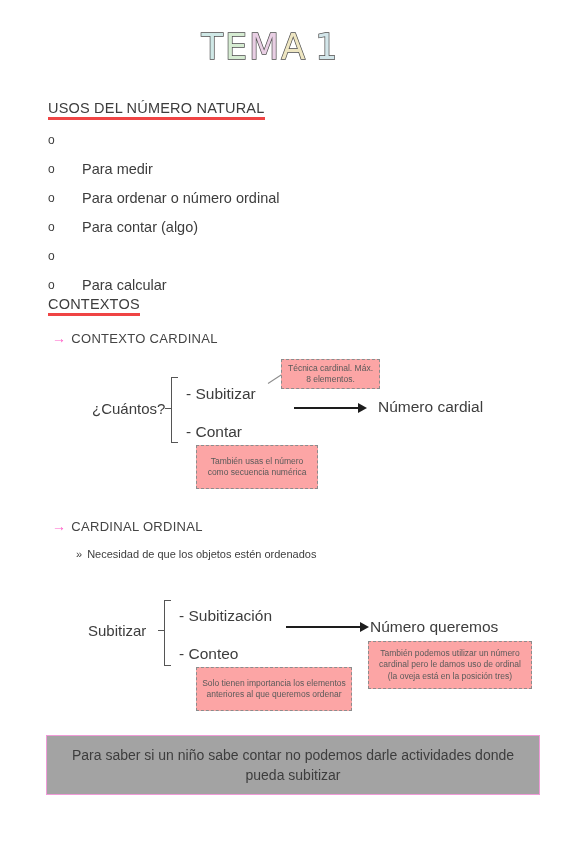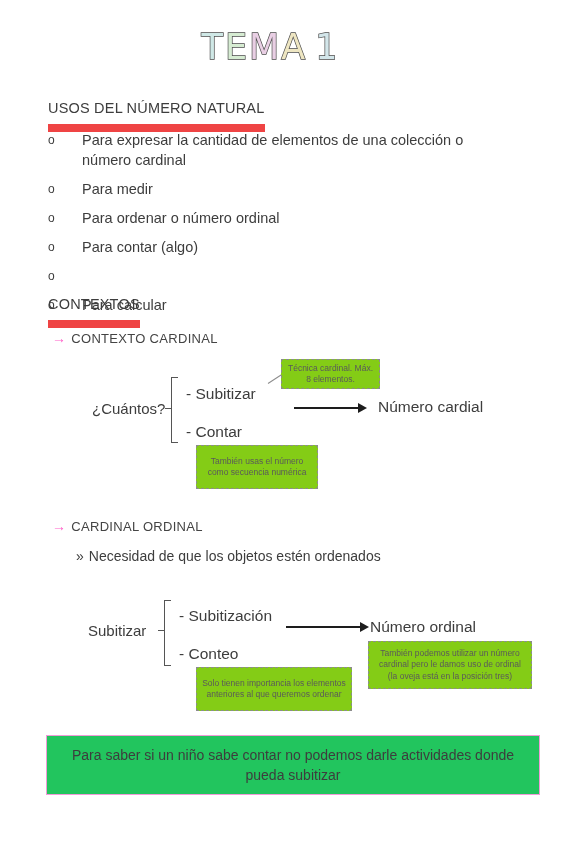--- a/index.html
+++ b/index.html
@@ -53,22 +53,22 @@
   
   .heading {
     position: absolute;
     font-size: 14.5px;
     letter-spacing: 0.2px;
     color: #3d3d3d;
     white-space: nowrap;
   }
   .heading .hl-text {
     display: inline-block;
-    border-bottom: 8px solid #ef4444;
-    padding-bottom: 8px;
+    border-bottom: 3px solid #ef4444;
+    padding-bottom: 1px;
   }
 
   
   .bullet-list {
     position: absolute;
     left: 48px;
     top: 130px;
     width: 480px;
   }
   .bullet-row {
@@ -99,21 +99,21 @@
     white-space: nowrap;
   }
   .ctx-arrow {
     color: #ff5fc8;
     font-size: 14px;
     margin-right: 5px;
   }
 
   .sub-line {
     position: absolute;
-    font-size: 14px;
+    font-size: 11px;
     color: #3d3d3d;
     white-space: nowrap;
   }
   .sub-mark { margin-right: 5px; }
 
   
   .diagram { position: absolute; }
 
   .dgm-label {
     position: absolute;
@@ -161,21 +161,21 @@
     width: 0; height: 0;
     border-top: 5px solid transparent;
     border-bottom: 5px solid transparent;
     border-left: 9px solid #1d1d1d;
   }
 
   
   .callout {
     position: absolute;
     border: 1px dashed #8c8c8c;
-    background: #84cc16;
+    background: #fca5a5;
     box-sizing: border-box;
     font-size: 8.5px;
     line-height: 11.5px;
     color: #5a5a5a;
     text-align: center;
     padding: 4px 5px;
     display: flex;
     align-items: center;
     justify-content: center;
   }
@@ -187,21 +187,21 @@
   }
 
   
   .note-box {
     position: absolute;
     left: 46px;
     top: 735px;
     width: 494px;
     box-sizing: border-box;
     border: 1.5px solid #f09ad8;
-    background: #22c55e;
+    background: #a3a3a3;
     padding: 9px 14px;
     text-align: center;
     font-size: 14px;
     line-height: 20px;
     color: #3d3d3d;
   }
 </style>
 </head>
 <body>
 
@@ -214,21 +214,20 @@
   </div>
 
   <div class="heading" style="left:48px; top:100px;">
     <span class="hl-text">USOS DEL NÚMERO NATURAL</span>
   </div>
 
   <div class="bullet-list">
 
     <div class="bullet-row">
       <span class="bullet-mark">o</span>
-      <span class="bullet-text">Para expresar la cantidad de elementos de una colección o número cardinal</span>
     </div>
 
     <div class="bullet-row">
       <span class="bullet-mark">o</span>
       <span class="bullet-text">Para medir</span>
     </div>
 
     <div class="bullet-row">
       <span class="bullet-mark">o</span>
       <span class="bullet-text">Para ordenar o número ordinal</span>
@@ -296,21 +295,21 @@
     <div class="brace" style="left:164px; top:600px; height:66px;"></div>
 
     <div class="branch" style="left:179px; top:607px;">- Subitización</div>
     <div class="branch" style="left:179px; top:645px;">- Conteo</div>
 
     <div class="callout" style="left:196px; top:667px; width:156px; height:44px;">Solo tienen importancia los elementos anteriores al que queremos ordenar</div>
 
     <div class="arrow-line" style="left:286px; top:626px; width:76px;"></div>
     <div class="arrow-head" style="left:360px; top:622px;"></div>
 
-    <div class="result" style="left:370px; top:618px;">Número ordinal</div>
+    <div class="result" style="left:370px; top:618px;">Número queremos</div>
 
     <div class="callout" style="left:368px; top:641px; width:164px; height:48px;">También podemos utilizar un número cardinal pero le damos uso de ordinal (la oveja está en la posición tres)</div>
   </div>
 
   <div class="note-box">
     <span>Para saber si un niño sabe contar no podemos darle actividades donde pueda subitizar</span>
   </div>
 
 </div>
 

